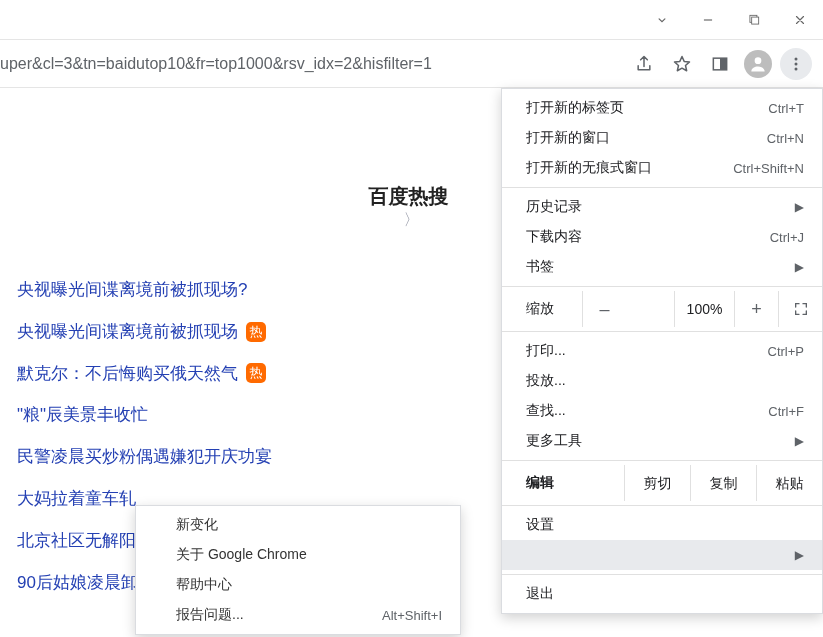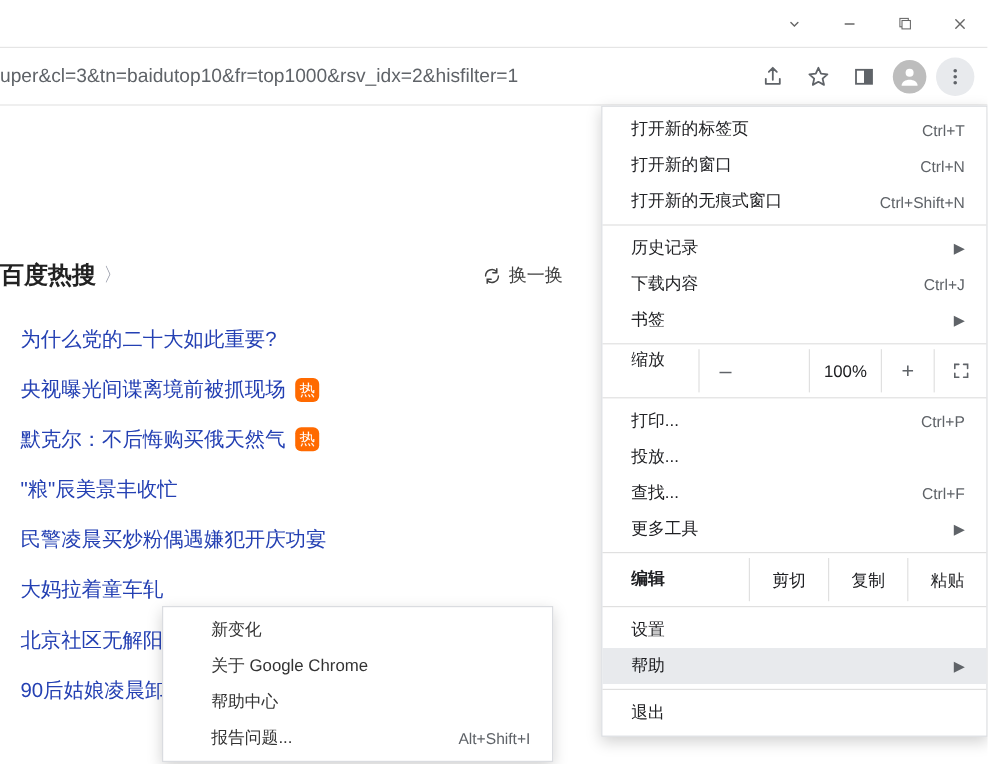--- a/index.html
+++ b/index.html
@@ -70,21 +70,22 @@
   .addr-icon svg { width: 20px; height: 20px; }
   
   .page {
     padding: 18px 0 0 0;
     position: relative;
   }
   .hot-header {
     display: flex;
     align-items: center;
     padding: 0 0 0 0;
-    margin-top: 110px;
+    margin-top: 77px;
+    flex-direction: column;
   }
   .hot-title {
     font-size: 20px;
     font-weight: bold;
     color: #222;
     margin-right: 6px;
   }
   .chev {
     color: #9195a3;
     font-size: 16px;
@@ -147,20 +148,21 @@
     min-height: 30px;
     white-space: nowrap;
   }
   .menu-row.highlight { background: #e8eaed; }
   .menu-label { flex: 1; }
   .menu-shortcut { color: #5f6368; font-size: 13px; }
   .menu-arrow { color: #5f6368; font-size: 12px; margin-left: auto; }
   .menu-sep { height: 1px; background: #e0e0e0; margin: 4px 0; }
   .zoom-row {
     display: flex;
+    align-items: center;
     padding: 0 0 0 24px;
     min-height: 36px;
   }
   .zoom-label { flex: 1; }
   .zoom-ctrls {
     display: flex;
     align-items: center;
   }
   .zoom-btn {
     width: 44px;
@@ -286,21 +288,21 @@
     <span class="chev">〉</span>
     <div class="refresh-wrap">
       <svg viewBox="0 0 24 24">
           <path d="M4 12a8 8 0 0 1 14-5.3M20 12a8 8 0 0 1-14 5.3M18 3v5h-5M6 21v-5h5" fill="none" stroke="currentColor" stroke-width="1.8" stroke-linecap="round"></path>
         </svg>
       <span>换一换</span>
     </div>
   </div>
   <ul class="hot-list">
     <li class="hot-item">
-        <a href="#">为什么党的二十大如此重要?</a>
+        <a href="#">央视曝光间谍离境前被抓现场?</a>
       </li>
     <li class="hot-item">
         <a href="#">央视曝光间谍离境前被抓现场</a>
         <span class="hot-badge">热</span>
       </li>
     <li class="hot-item">
         <a href="#">默克尔：不后悔购买俄天然气</a>
         <span class="hot-badge">热</span>
       </li>
     <li class="hot-item">
@@ -383,21 +385,20 @@
     <span class="edit-label">编辑</span>
     <div class="edit-btn">剪切</div>
     <div class="edit-btn">复制</div>
     <div class="edit-btn">粘贴</div>
   </div>
   <div class="menu-sep"></div>
   <div class="menu-row">
       <span class="menu-label">设置</span>
     </div>
   <div class="menu-row highlight">
-      <span class="menu-label">帮助</span>
       <span class="menu-arrow">▶</span>
     </div>
   <div class="menu-sep"></div>
   <div class="menu-row">
       <span class="menu-label">退出</span>
     </div>
 </div>
 
 <div class="submenu">
   <div class="menu-row">

